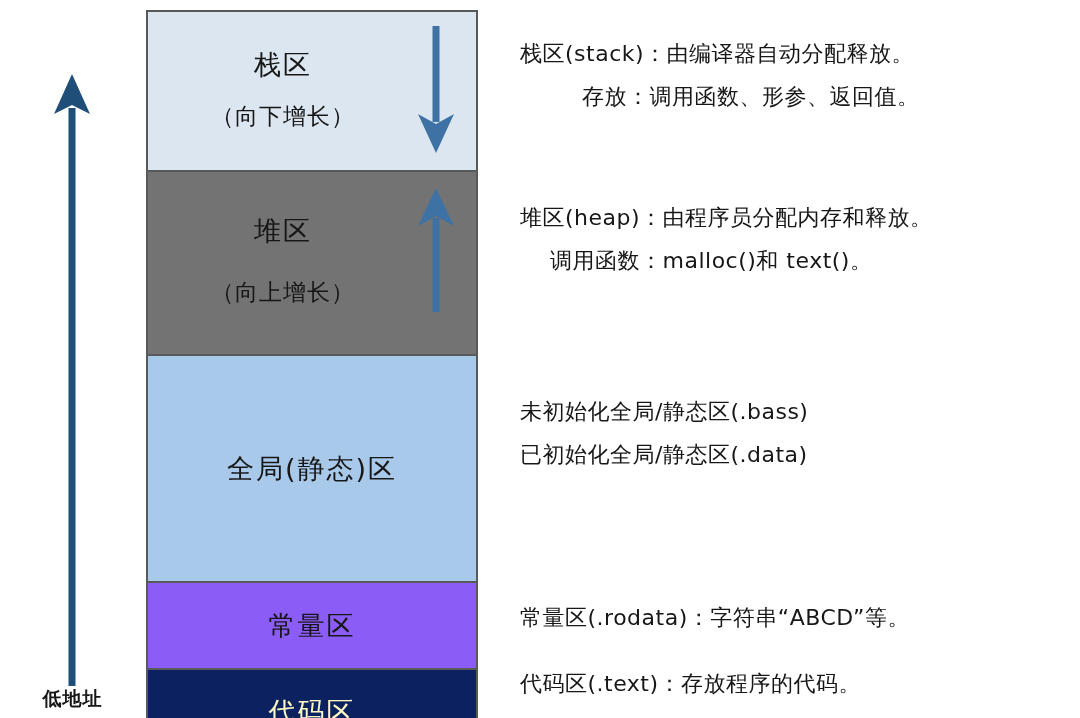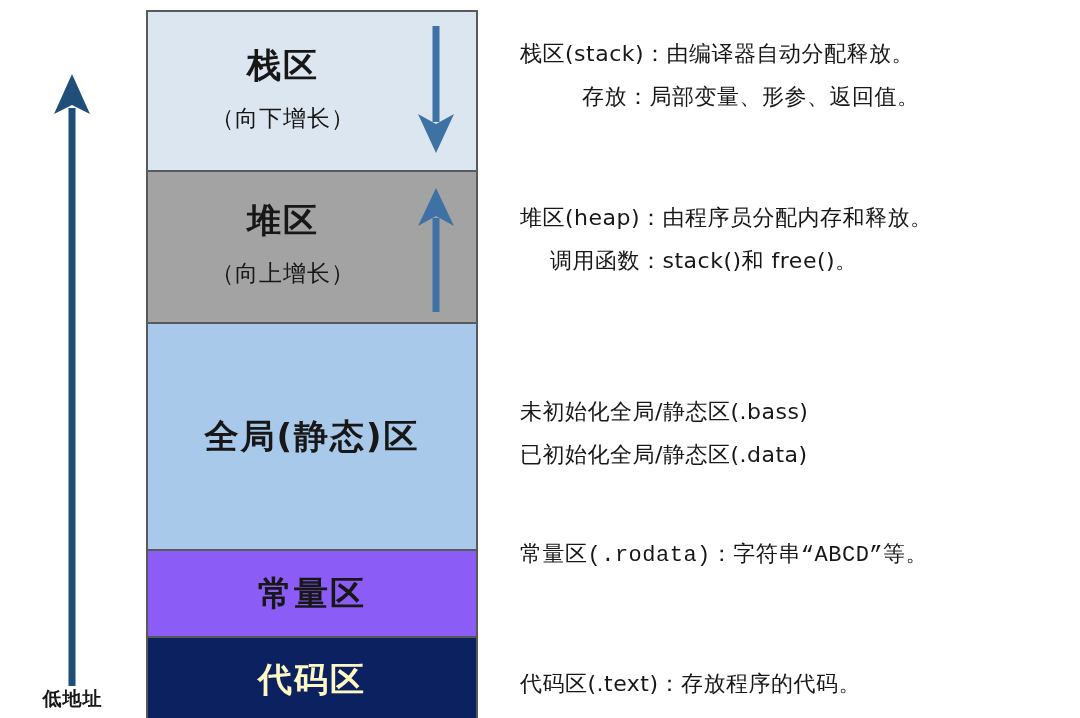--- a/index.html
+++ b/index.html
@@ -61,37 +61,37 @@
     box-sizing: border-box;
     width: 100%;
     display: flex;
     flex-direction: column;
     align-items: center;
     justify-content: center;
   }
   .mem-block + .mem-block { border-top: 2px solid #58595b; }
 
   .mem-title {
-    font-size: 34px;
-    font-weight: 700;
+    font-size: 27px;
+    font-weight: 400;
     letter-spacing: 2px;
     line-height: 1.15;
     white-space: nowrap;
   }
   .mem-sub {
     font-size: 23px;
     font-weight: 400;
     letter-spacing: 1px;
     line-height: 1.15;
     white-space: nowrap;
   }
 
   
   #block-stack   { height: 158px; background: #dce6f1; }
-  #block-heap    { height: 152px; background: #a3a3a3; }
+  #block-heap    { height: 184px; background: #737373; }
   #block-global  { height: 227px; background: #a8c9e9; }
   #block-rodata  { height:  87px; background: #8b5cf6; }
   #block-text    { height:  86px; background: #0c2260; }
 
   
   #block-stack .label-wrap,
   #block-heap  .label-wrap {
     position: absolute;
     left: 0;
     right: 58px;
@@ -134,21 +134,21 @@
     letter-spacing: 0.5px;
     white-space: nowrap;
     color: #171717;
   }
   .desc-line.indent-1 { padding-left: 62px; }
   .desc-line.indent-2 { padding-left: 30px; }
 
   #desc-stack  { top: 32px; }
   #desc-heap   { top: 196px; }
   #desc-global { top: 390px; }
-  #desc-rodata { top: 534px; font-family: Liberation Mono, monospace; }
+  #desc-rodata { top: 596px; }
   #desc-text   { top: 662px; }
 </style>
 </head>
 <body>
 
 <div id="address-axis">
 
 
   <svg id="axis-arrow" viewBox="0 0 145 614" preserveAspectRatio="none">
     <path d="M 72 614 L 72 36" stroke="#1f4e79" stroke-width="7" fill="none"></path>
@@ -192,26 +192,26 @@
 
   <div class="mem-block" id="block-text">
     <div class="mem-title">代码区</div>
   </div>
 </div>
 
 <div id="descriptions">
 
   <div class="desc-group" id="desc-stack">
     <div class="desc-line">栈区(stack)：由编译器自动分配释放。</div>
-    <div class="desc-line indent-1">存放：局部变量、形参、返回值。</div>
+    <div class="desc-line indent-1">存放：调用函数、形参、返回值。</div>
   </div>
 
   <div class="desc-group" id="desc-heap">
     <div class="desc-line">堆区(heap)：由程序员分配内存和释放。</div>
-    <div class="desc-line indent-2">调用函数：stack()和 free()。</div>
+    <div class="desc-line indent-2">调用函数：malloc()和 text()。</div>
   </div>
 
   <div class="desc-group" id="desc-global">
     <div class="desc-line">未初始化全局/静态区(.bass)</div>
     <div class="desc-line">已初始化全局/静态区(.data)</div>
   </div>
 
   <div class="desc-group" id="desc-rodata">
     <div class="desc-line">常量区(.rodata)：字符串“ABCD”等。</div>
   </div>

